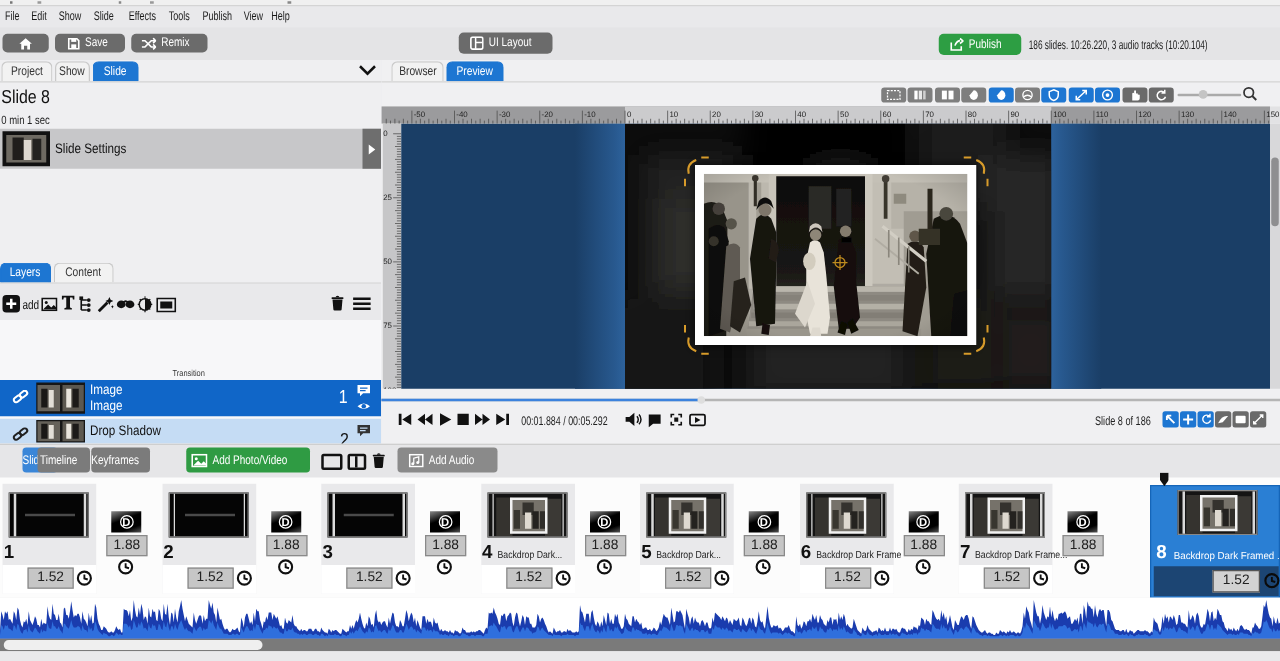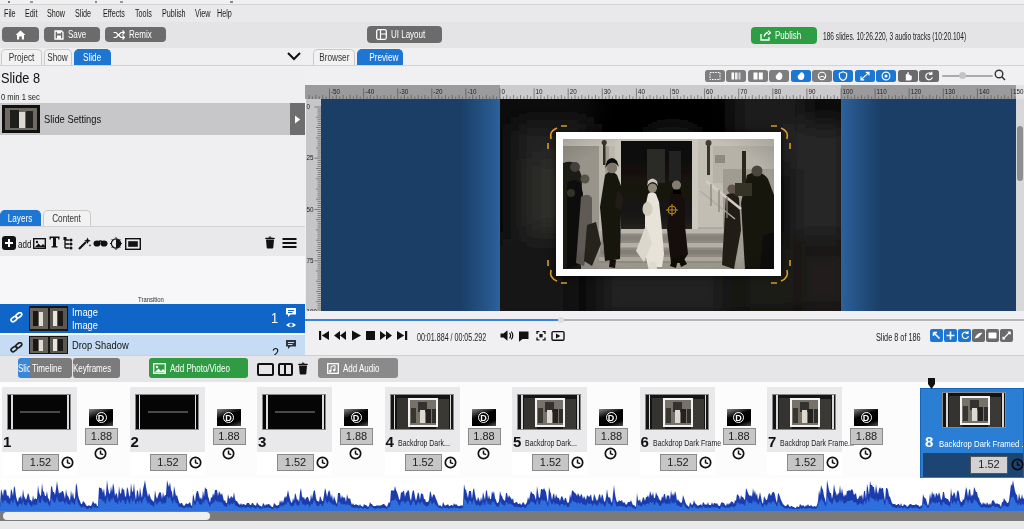--- a/index.html
+++ b/index.html
@@ -234,21 +234,21 @@
           <rect x="3" y="5" width="4.5" height="1" fill="#c5dcf4"></rect>
         </svg>
       </div>
   </div>
 </div>
 
 <div class="abs" style="left:305px;top:48px;width:719px;height:307px;background:#f0f0f2;overflow:hidden;">
   <div class="tab" style="left:8px;top:1px;width:42px;">
       <span>Browser</span>
     </div>
-  <div class="tab active" style="left:52px;top:1px;width:46px;justify-content:flex-end;">
+  <div class="tab active" style="left:52px;top:1px;width:46px;">
       <span>Preview</span>
     </div>
   <div class="abs" style="left:0;top:17px;width:719px;height:1px;background:#d3d3d3;"></div>
   <div class="abs" style="left:400px;top:22px;width:240px;height:12px;">
       <div class="abs" style="left:0.0px;top:0;width:20px;height:12px;background:#7e7e7e;border-radius:2.5px;">
         <svg width="20" height="12" viewBox="0 0 20 12" style="">
           <rect x="5" y="2.5" width="10" height="7" fill="none" stroke="#fff" stroke-dasharray="1.6 1" stroke-width="1"></rect>
         </svg>
       </div>
 <div class="abs" style="left:21.4px;top:0;width:20px;height:12px;background:#7e7e7e;border-radius:2.5px;">

